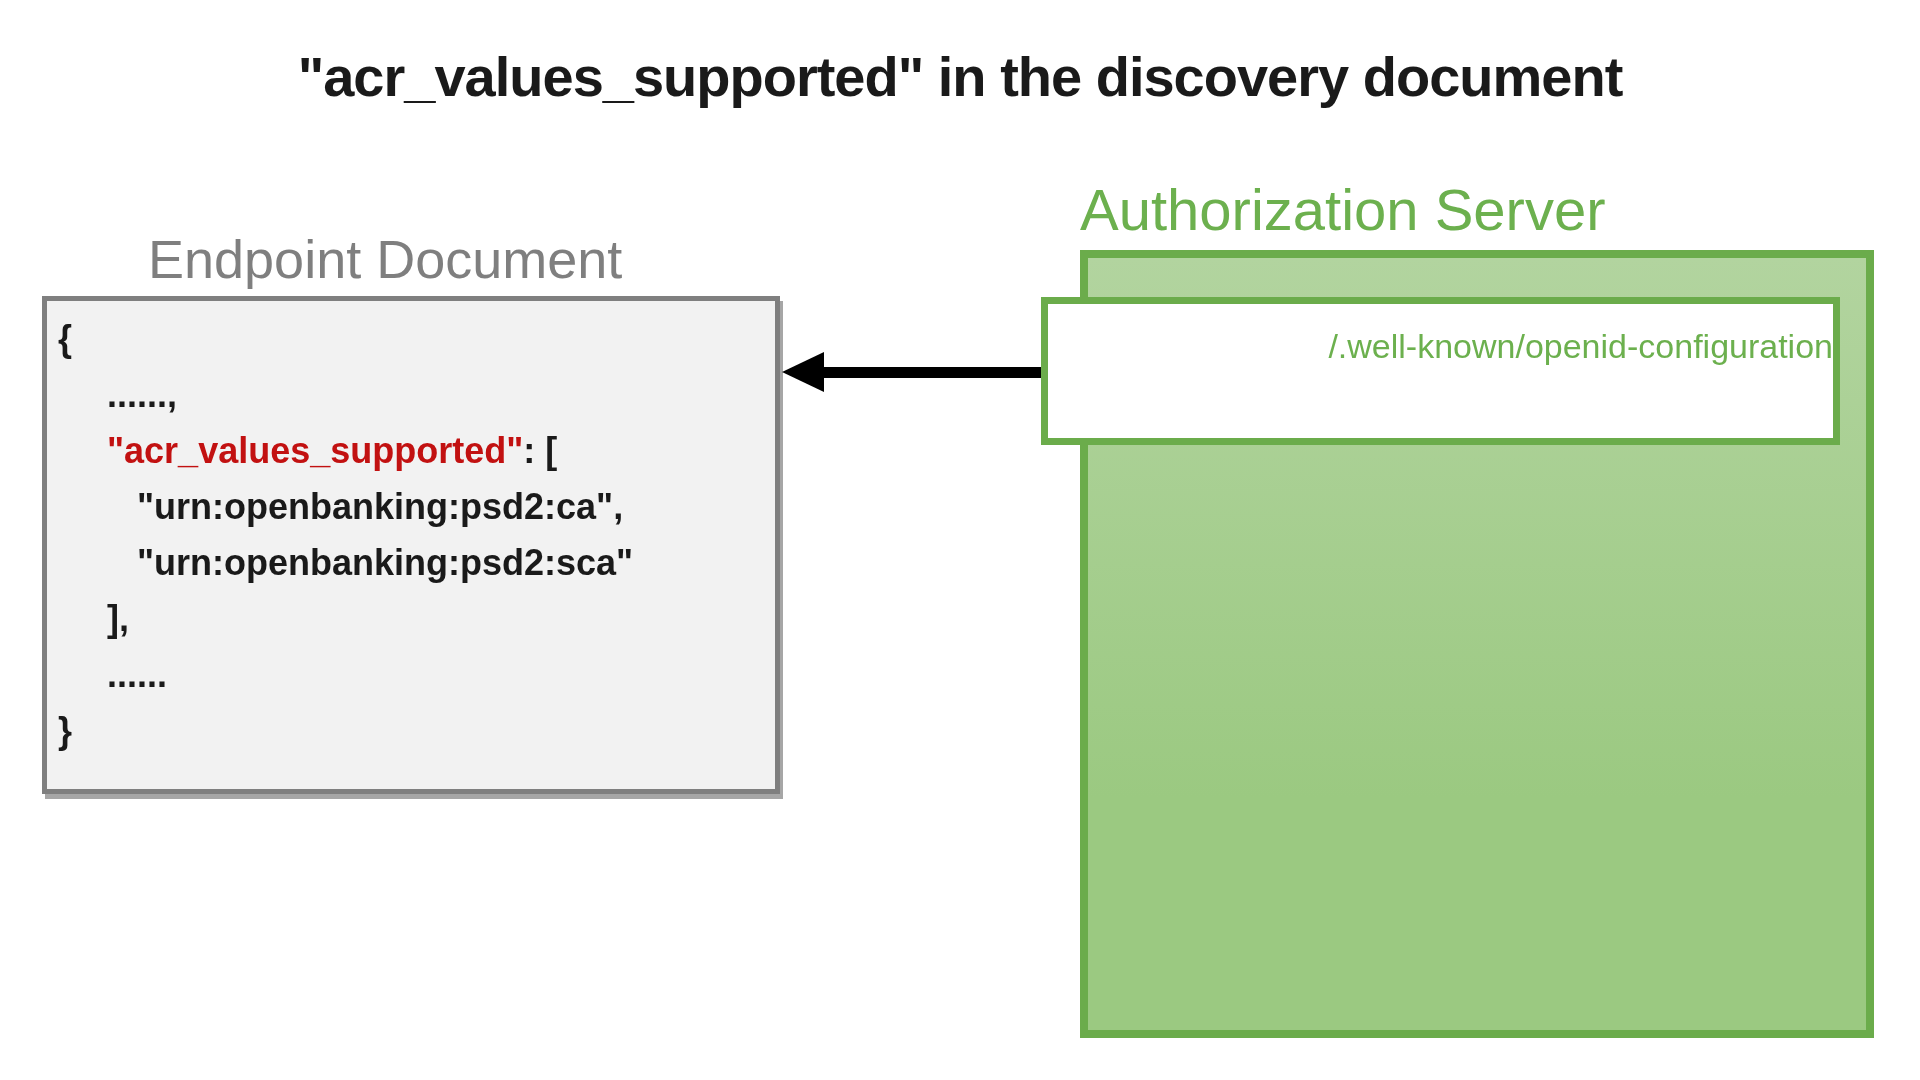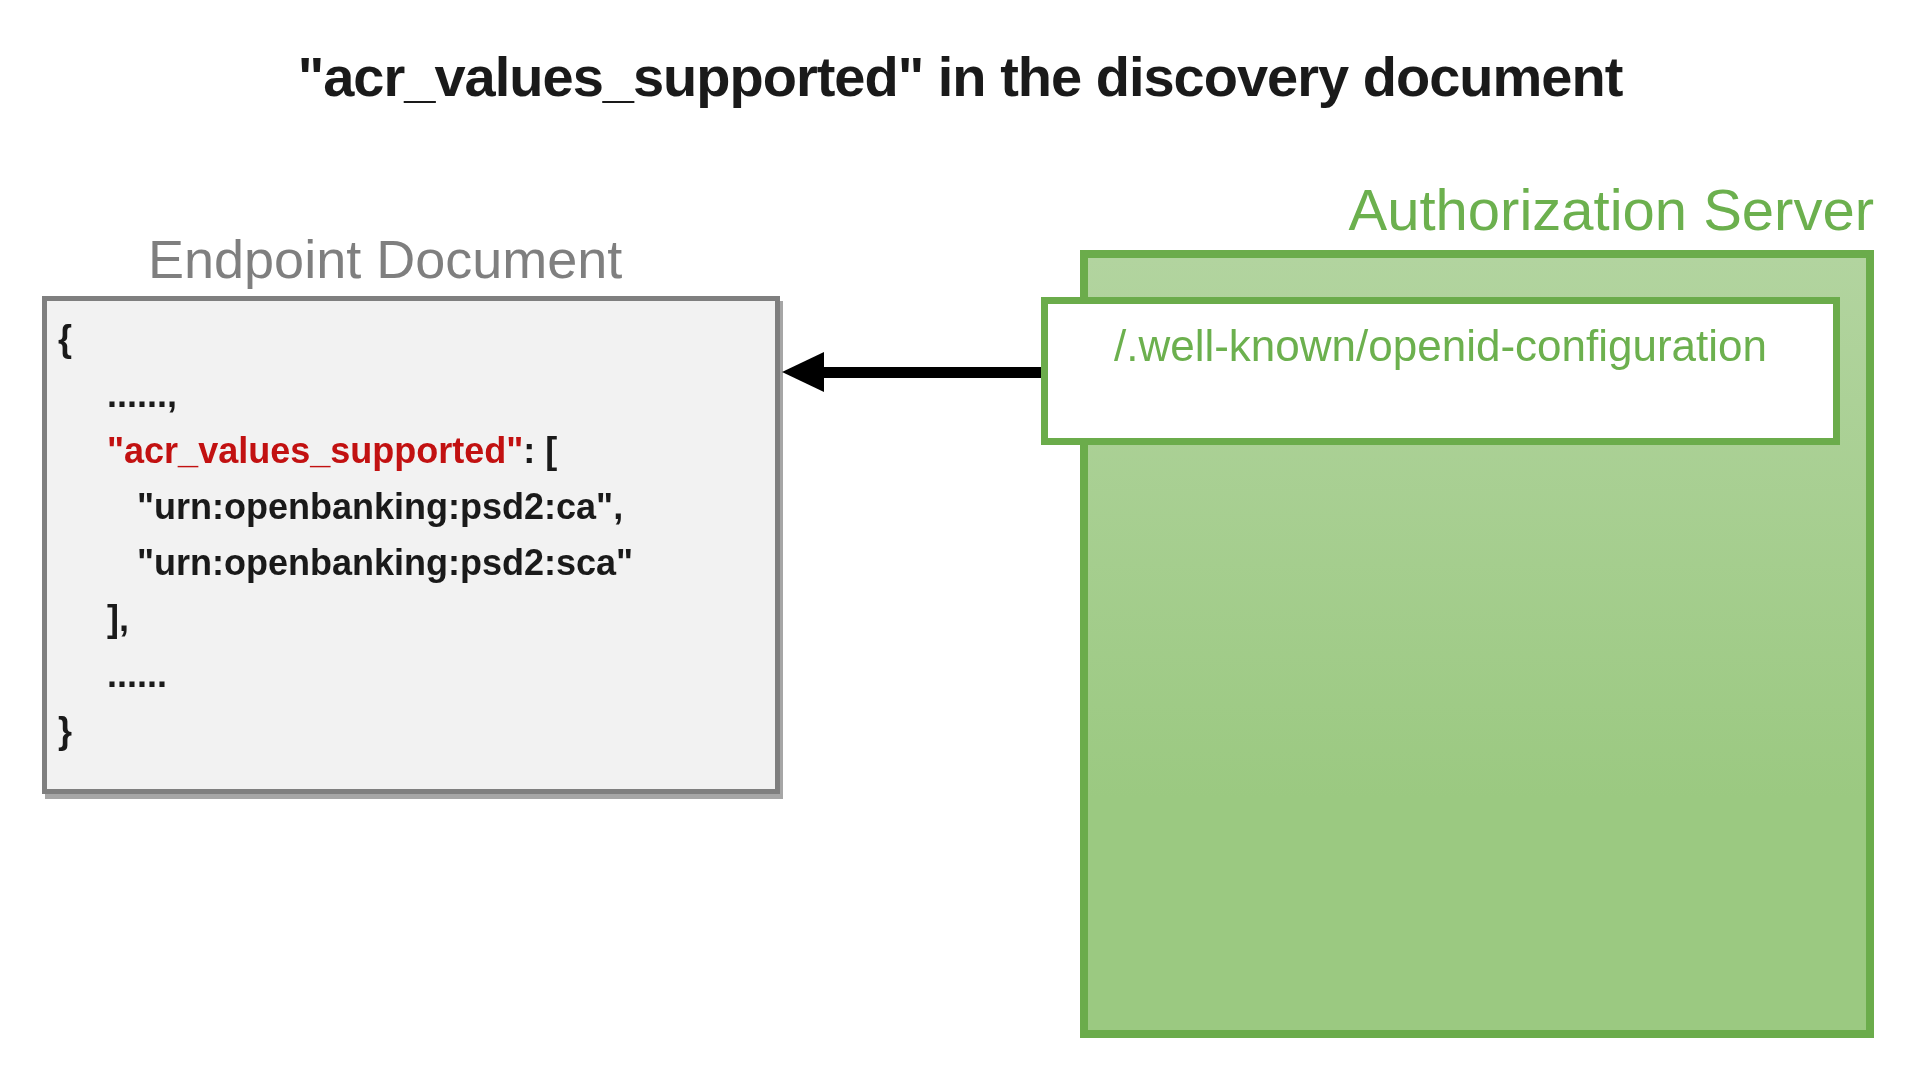--- a/index.html
+++ b/index.html
@@ -52,44 +52,45 @@
     color:var(--code-text);
     white-space:nowrap;
   }
   .code-line{height:56px;}
   .ind0{margin-left:0;}
   .ind1{margin-left:49px;}
   .ind2{margin-left:79px;}
   .seg-red{color:var(--code-highlight);}
   .auth-heading{
     position:absolute;left:1080px;top:176px;width:794px;
-    text-align:right;
+    text-align:left;
     font-size:58px;font-weight:normal;
     color:var(--green-text);
     white-space:nowrap;
   }
   .auth-box{
     position:absolute;left:1080px;top:250px;
     width:794px;height:788px;
     background:linear-gradient(180deg,var(--green-fill-top) 0%,var(--green-fill-bottom) 70%,var(--green-fill-bottom) 100%);
     border:8px solid var(--green-border);
   }
   .endpoint-box{
     position:absolute;left:1041px;top:297px;
     width:799px;height:148px;
     background:#ffffff;
     border:7px solid var(--green-border);
     z-index:3;
     text-align:center;
     padding-top:12px;
   }
   .endpoint-line{
-    font-size:44px;line-height:60px;
+    font-size:34px;line-height:60px;
     color:var(--green-text);
     white-space:nowrap;
+    text-align:right;
   }
   .arrow-shaft{
     position:absolute;left:820px;top:367px;
     width:221px;height:11px;
     background:var(--arrow);
     z-index:4;
   }
   .arrow-head{
     position:absolute;left:782px;top:352px;
     width:0;height:0;

